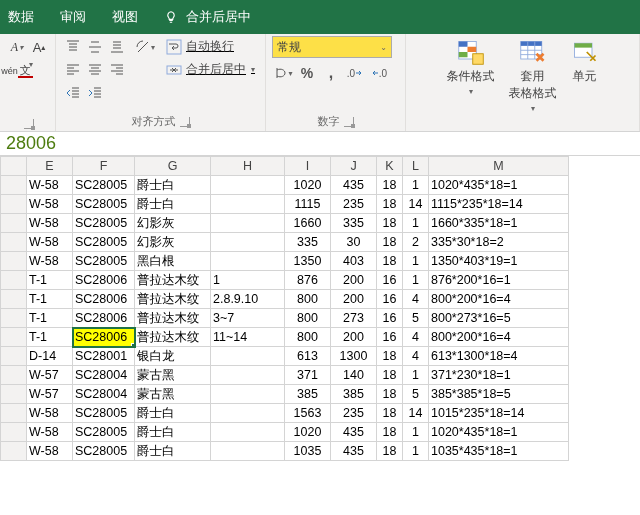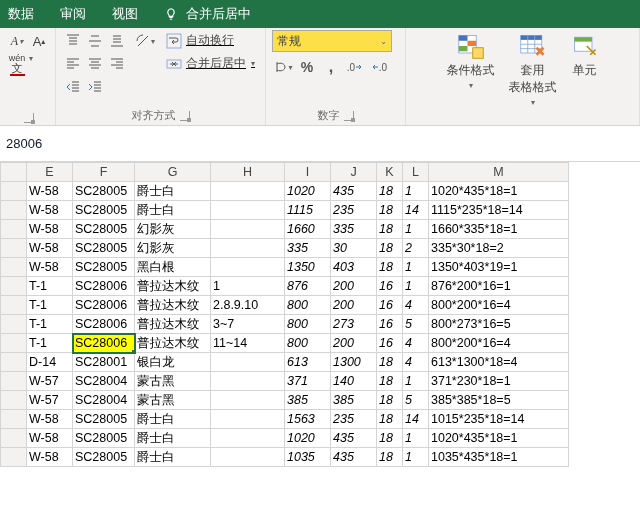--- a/index.html
+++ b/index.html
@@ -1,18 +1,18 @@
 <!DOCTYPE html>
 <html><head>
 <meta charset="utf-8">
 <style>
   * { box-sizing: border-box; margin: 0; padding: 0; }
   body { font-family: "Microsoft YaHei", "Segoe UI", sans-serif; font-size: 12px; background: #fff; width: 640px; height: 515px; overflow: hidden; }
   
-  .ribbon-tabs { background: #217346; color: #fff; display: flex; align-items: center; height: 28px; padding: 0 4px; gap: 18px; font-size: 13px; }
+  .ribbon-tabs { background: #217346; color: #fff; display: flex; align-items: center; height: 34px; padding: 0 4px; gap: 18px; font-size: 13px; }
   .ribbon-tabs span { padding: 4px 4px; cursor: pointer; }
   .tell-me { display: flex; align-items: center; gap: 4px; }
   .bulb { width: 14px; height: 14px; }
   
   .ribbon-body { background: #f3f2f1; border-bottom: 1px solid #d4d4d4; display: flex; height: 98px; }
   .group { border-right: 1px solid #e1dfdd; padding: 2px 6px 0 6px; display: flex; flex-direction: column; justify-content: space-between; }
   .group-ctl { display: flex; flex-wrap: wrap; gap: 2px; align-items: flex-start; flex: 1; }
   .group-label { text-align: center; font-size: 11px; color: #666; padding: 2px 0; display: flex; justify-content: center; align-items: center; gap: 4px; }
   .corner { width: 10px; height: 10px; border: 1px solid #999; border-top: none; border-left: none; display: inline-block; position: relative; }
   .corner::after { content: ""; position: absolute; right: -2px; bottom: -2px; width: 4px; height: 4px; background: #999; }
@@ -24,28 +24,28 @@
   .align-grid { display: flex; flex-direction: column; gap: 1px; }
   .wrap-merge { display: flex; flex-direction: column; gap: 2px; margin-left: 4px; text-decoration: underline; }
   .wm-btn { display: flex; align-items: center; gap: 4px; padding: 2px 4px; cursor: pointer; white-space: nowrap; font-size: 12px; color: #444; }
   .wm-btn svg { flex: none; }
   .num-select { width: 120px; height: 22px; border: 1px solid #ababab; background: #fde047; display: flex; align-items: center; padding: 0 4px; justify-content: space-between; cursor: pointer; font-size: 12px; color: #444;}
   .num-row2 { display: flex; gap: 2px; margin-top: 2px; }
   
   .style-col { display: flex; flex-direction: column; align-items: center; justify-content: center; padding: 2px 4px; cursor: pointer; font-size: 12px; color: #444; white-space: nowrap; gap: 2px;}
   .style-col svg { width: 28px; height: 28px; }
   
-  .formula-bar { display: flex; align-items: center; height: 36px; border-bottom: 1px solid #d4d4d4; background: #fff; padding: 0 6px; font-size: 13px; color: #0f172a; }
+  .formula-bar { display: flex; align-items: center; height: 24px; border-bottom: 1px solid #d4d4d4; background: #fff; padding: 0 6px; font-size: 18px; color: #4d7c0f; }
   
   .sheet { position: relative; }
   table { border-collapse: collapse; table-layout: fixed; }
   th, td { border: 1px solid #d4d4d4; height: 19px; font-size: 12.5px; padding: 0 2px; overflow: hidden; white-space: nowrap; background: #fff; }
   th { background: #f3f2f1; color: #444; font-weight: normal; text-align: center; position: relative; }
   .rowhdr { width: 26px; text-align: center; background: #f3f2f1; color: #444;}
-  td.num { text-align: left; font-style: italic; }
+  td.num { text-align: center; }
   td.txt { text-align: left; }
   .hl { background: #ffff00 !important; }
   .sel-cell { outline: 2px solid #217346; outline-offset: -1px; position: relative; }
   .sel-handle { position: absolute; width: 6px; height: 6px; background: #217346; right: -3px; bottom: -3px; border: 1px solid #fff; }
   
   
   .cE{width:46px}.cF{width:62px}.cG{width:76px}.cH{width:74px}.cI{width:46px}.cJ{width:46px}.cK{width:26px}.cL{width:26px}.cM{width:140px}
   
   .font-frag { width: 56px; padding: 2px 4px 0 6px; display:flex; flex-direction:column; justify-content:space-between; border-right:1px solid #e1dfdd;}
   .font-frag .group-ctl{flex-direction:column; align-items:flex-start;}
@@ -69,21 +69,21 @@
 
 <div class="ribbon-body">
 
   <div class="font-frag">
     <div class="group-ctl">
       <div class="btn-row">
         <div class="btn-sm fA">A<span class="dd-caret">▾</span></div>
         <div class="btn-sm" style="font-size:13px">A<span style="font-size:8px">▴</span></div>
       </div>
       <div class="btn-row">
-        <div class="btn-sm" style="flex-direction:column;line-height:1;font-size:9px;">
+        <div class="btn-sm" style="flex-direction:row;line-height:1;font-size:9px;">
           <span>wén</span>
           <span class="wenA">文</span>
         </div>
         <span class="dd-caret">▾</span>
       </div>
     </div>
     <div class="group-label">
         <span class="corner"></span>
       </div>
   </div>

